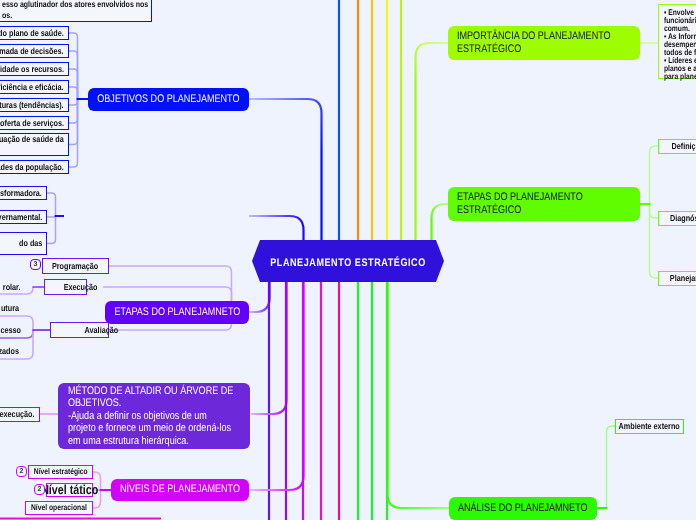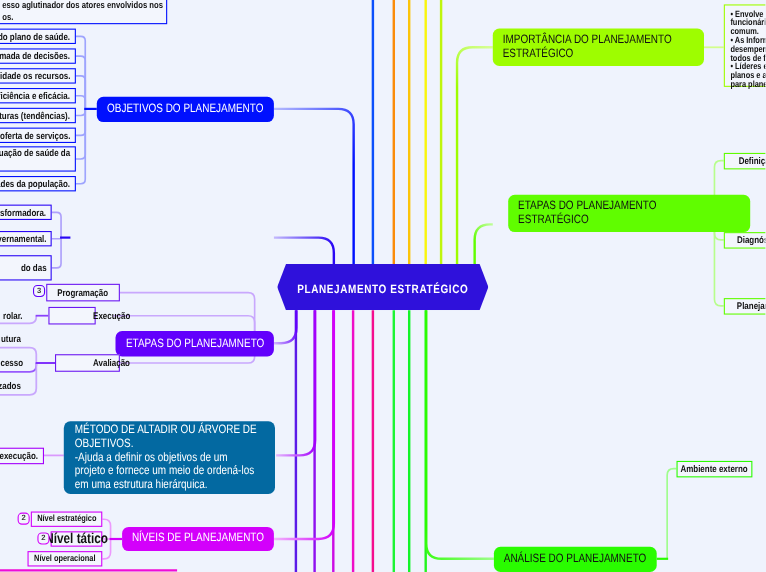--- a/index.html
+++ b/index.html
@@ -174,27 +174,27 @@
     <div class="leaf node rgt" style="left: -45px; top: 232px; width: 92px; height: 23px; border-color: rgb(42, 7, 245); justify-content: flex-end; padding: 0px 4px;">
       <span>do das</span>
     </div>
     <div class="pill node ctr" style="left: 105px; top: 301px; width: 144px; min-height: 23px; background: rgb(98, 0, 252); color: rgb(255, 255, 255); font-size: 11px; padding: 0px 9px; text-align: center; justify-content: center;">
       <span>ETAPAS DO PLANEJAMNETO</span>
     </div>
     <div class="leaf node ctr" style="left: 42px; top: 258px; width: 67px; height: 16px; border-color: rgb(108, 24, 242); text-align: center; justify-content: center;">
       <span>Programação</span>
     </div>
     <div class="badge" style="left: 30px; top: 259px; width: 11px; height: 11px; border: 1.4px solid rgb(98, 0, 252);">3</div>
-    <div class="leaf node ctr" style="left: 44px; top: 279px; width: 41px; height: 16px; border-color: rgb(108, 24, 242); text-align: center;  padding-left: 36px;">
+    <div class="leaf node ctr" style="left: 44px; top: 279px; width: 41px; height: 16px; border-color: rgb(108, 24, 242); text-align: center; justify-content: center; padding-left: 36px;">
       <span>Execução</span>
     </div>
     <div class="leaf node ctr" style="left: 50px; top: 322px; width: 59px; height: 16px; border-color: rgb(108, 24, 242); text-align: center; justify-content: center; padding-left: 48px;">
       <span>Avaliação</span>
     </div>
-    <div class="pill node lft" style="left: 58px; top: 383px; width: 192px; min-height: 61px; background: #0369a1; color: rgb(255, 255, 255); font-size: 11px; line-height: 12.4px; padding: 2px 10px; text-align: left;">
+    <div class="pill node lft" style="left: 58px; top: 383px; width: 192px; min-height: 61px; background: #6d28d9; color: rgb(255, 255, 255); font-size: 11px; line-height: 12.4px; padding: 2px 10px; text-align: left;">
       <span style="width: 224px; white-space: nowrap;">MÉTODO DE ALTADIR OU ÁRVORE DE<br>OBJETIVOS.<br>-Ajuda a definir os objetivos de um<br>projeto e fornece um meio de ordená-los<br>em uma estrutura hierárquica.</span>
     </div>
     <div class="leaf node rgt" style="left: -45px; top: 407px; width: 85px; height: 15px; border-color: rgb(164, 0, 252); justify-content: flex-end; padding: 0px 4px;">
       <span>execução.</span>
     </div>
     <div class="pill node ctr" style="left: 111px; top: 479px; width: 138px; min-height: 22px; background: rgb(211, 0, 251); color: rgb(255, 255, 255); font-size: 11px; padding: 0px 9px; text-align: center; justify-content: center;">
       <span>NÍVEIS DE PLANEJAMENTO</span>
     </div>
     <div class="leaf node ctr" style="left: 28px; top: 465px; width: 65px; height: 14px; border-color: rgb(211, 0, 251); font-size: 8.2px; text-align: center; justify-content: center;">
       <span>Nível estratégico</span>
@@ -206,21 +206,21 @@
     <div class="badge" style="left: 34px; top: 484px; width: 11px; height: 11px; border: 1.4px solid rgb(211, 0, 251);">2</div>
     <div class="leaf node ctr" style="left: 25px; top: 501px; width: 68px; height: 14px; border-color: rgb(211, 0, 251); font-size: 8.2px; text-align: center; justify-content: center;">
       <span>Nível operacional</span>
     </div>
     <div class="pill node lft" style="left: 448px; top: 26px; width: 192px; min-height: 34px; background: rgb(158, 253, 0); color: rgb(17, 17, 17); font-size: 11px; line-height: 13px; padding: 1px 9px; text-align: left;">
       <span style="width: 210px; white-space: nowrap;">IMPORTÂNCIA DO PLANEJAMENTO<br>ESTRATÉGICO</span>
     </div>
     <div class="leaf node lft" style="left: 658px; top: 4px; width: 60px; height: 75px; border-color: rgb(158, 253, 0); font-size: 8.2px; line-height: 8px; padding: 4px 5px; align-items: flex-start;">
       <span style="width: 75px; white-space: nowrap;">• Envolve<br>funcionári<br>comum.<br>• As Inform<br>desempen<br>todos de f<br>• Líderes e<br>planos e a<br>para plane</span>
     </div>
-    <div class="pill node lft" style="left: 448px; top: 177px; width: 220px; min-height: 34px; background: rgb(96, 253, 0); color: rgb(17, 17, 17); font-size: 11px; line-height: 13px; padding: 1px 9px; text-align: left; margin-left: 14px;">
+    <div class="pill node lft" style="left: 448px; top: 187px; width: 192px; min-height: 34px; background: rgb(96, 253, 0); color: rgb(17, 17, 17); font-size: 11px; line-height: 13px; padding: 1px 9px; text-align: left;">
       <span style="width: 210px; white-space: nowrap;">ETAPAS DO PLANEJAMENTO<br>ESTRATÉGICO</span>
     </div>
     <div class="leaf node ctr" style="left: 658px; top: 139px; width: 60px; height: 15px; border-color: rgb(96, 253, 0); text-align: center; justify-content: center;">
       <span>Definição</span>
     </div>
     <div class="leaf node ctr" style="left: 658px; top: 211px; width: 60px; height: 15px; border-color: rgb(96, 253, 0); text-align: center; justify-content: center;">
       <span>Diagnóstic</span>
     </div>
     <div class="leaf node ctr" style="left: 658px; top: 271px; width: 60px; height: 15px; border-color: rgb(96, 253, 0); text-align: center; justify-content: center;">
       <span>Planejame</span>

